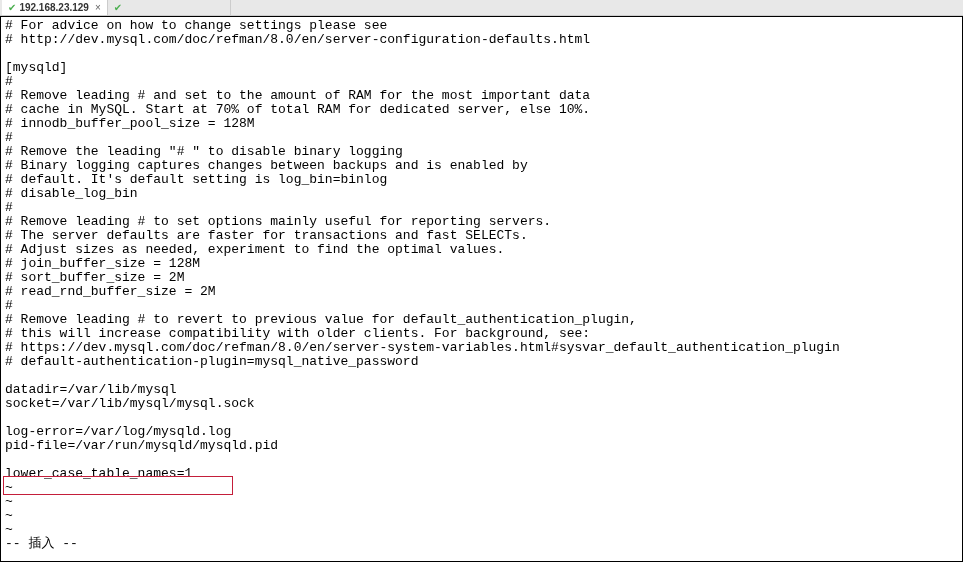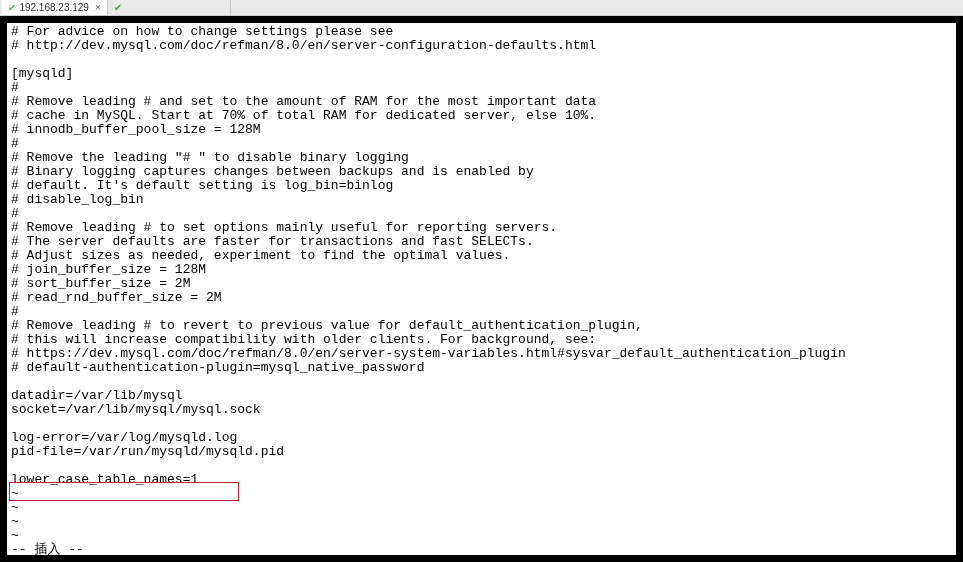--- a/index.html
+++ b/index.html
@@ -39,28 +39,29 @@
       font-size: 10px;
     }
     .tab .close-icon {
       margin-left: 6px;
       color: #666;
       font-size: 10px;
       cursor: pointer;
     }
     .tab .label {
       color: #333;
+      font-weight: bold;
     }
     .tab.inactive .label {
       color: #888;
       margin-top: 44px;
     }
     .editor-area {
       background: #ffffff;
-      border: 7px solid #000000;
+      border: 1px solid #000000;
       margin: 0;
       padding: 2px 4px;
       height: 546px;
       position: relative;
       overflow: hidden;
     }
     .file-content {
       font-family: "Courier New", Consolas, monospace;
       font-size: 13px;
       line-height: 14px;

